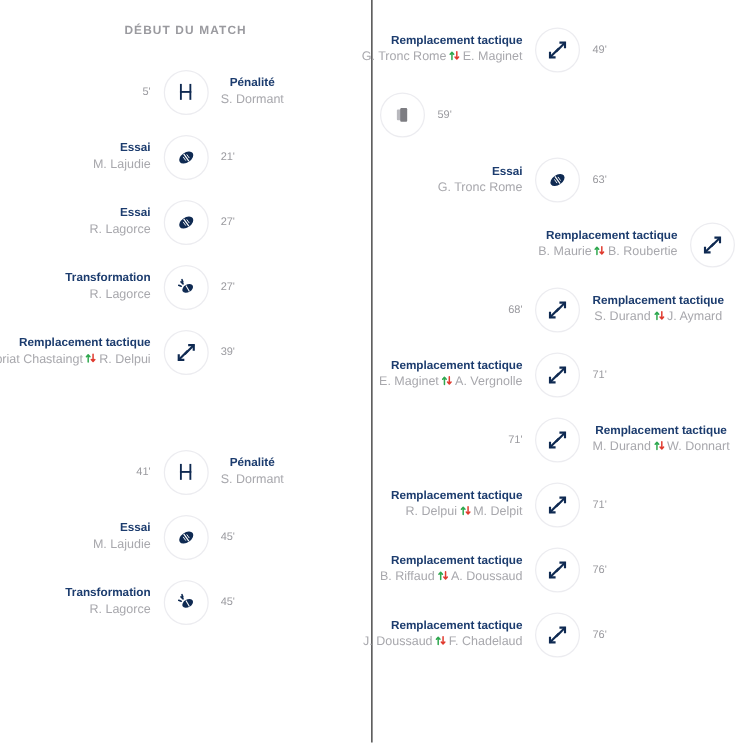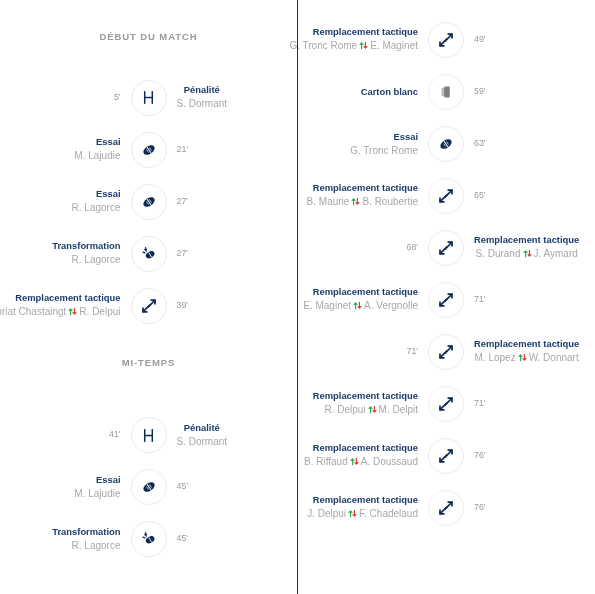--- a/index.html
+++ b/index.html
@@ -22,21 +22,21 @@
   }
   .col-left{padding:0 6px;}
   .col-right{padding:0 6px;border-left:1.4px solid #2b2b2b;}
 
   .section-head{
     text-align:center;
     color:#9a9a9f;
     font-size:9.5px;
     font-weight:700;
     letter-spacing:0.9px;
-    margin:12px;
+    margin:0;
     line-height:1;
   }
   .score{
     text-align:center;
     font-size:17px;
     font-weight:700;
     color:#16161a;
     letter-spacing:1px;
     line-height:1;
   }
@@ -199,21 +199,20 @@
             <path d="M19.4 4.8 L11.2 13.0" stroke="#0f2a52" stroke-width="2.3" stroke-linecap="square"></path>
             <path d="M8.8 19.8 L4.0 19.8 L4.0 15.0" fill="none" stroke="#0f2a52" stroke-width="2.3" stroke-linecap="square"></path>
             <path d="M4.6 19.2 L12.8 11.0" stroke="#0f2a52" stroke-width="2.3" stroke-linecap="square"></path>
           </svg>
         </div>
         <div class="side right">
           <div class="ev-time">39'</div>
         </div>
       </div>
       <div style="height:14px"></div>
-      <div class="section-head">MI-TEMPS</div>
       <div style="height:12px"></div>
       <div style="height:18px"></div>
       <div class="row" style="height:52px">
         <div class="side left">
           <div class="ev-time">41'</div>
         </div>
         <div class="badge">
           <svg width="17" height="17" viewBox="0 0 24 24">
             <rect x="5.6" y="3" width="2.1" height="18" fill="#0f2a52"></rect>
             <rect x="16.3" y="3" width="2.1" height="18" fill="#0f2a52"></rect>
@@ -286,25 +285,20 @@
             <path d="M19.4 4.8 L11.2 13.0" stroke="#0f2a52" stroke-width="2.3" stroke-linecap="square"></path>
             <path d="M8.8 19.8 L4.0 19.8 L4.0 15.0" fill="none" stroke="#0f2a52" stroke-width="2.3" stroke-linecap="square"></path>
             <path d="M4.6 19.2 L12.8 11.0" stroke="#0f2a52" stroke-width="2.3" stroke-linecap="square"></path>
           </svg>
         </div>
         <div class="side right">
           <div class="ev-time">49'</div>
         </div>
       </div>
       <div class="row" style="height:52px">
-        <div class="side left">
-          <div>
-            <div class="ev-title">Carton blanc</div>
-          </div>
-        </div>
         <div class="badge">
           <svg width="18" height="18" viewBox="0 0 24 24">
             <rect x="6.0" y="6.2" width="5.6" height="11.4" rx="1" fill="#b9b9be"></rect>
             <rect x="9.6" y="4.6" width="7.4" height="14.6" rx="1.2" fill="#7d7d82"></rect>
           </svg>
         </div>
         <div class="side right">
           <div class="ev-time">59'</div>
         </div>
       </div>
@@ -339,23 +333,20 @@
           </div>
         </div>
         <div class="badge">
           <svg width="18" height="18" viewBox="0 0 24 24">
             <path d="M15.2 4.2 L20.0 4.2 L20.0 9.0" fill="none" stroke="#0f2a52" stroke-width="2.3" stroke-linecap="square"></path>
             <path d="M19.4 4.8 L11.2 13.0" stroke="#0f2a52" stroke-width="2.3" stroke-linecap="square"></path>
             <path d="M8.8 19.8 L4.0 19.8 L4.0 15.0" fill="none" stroke="#0f2a52" stroke-width="2.3" stroke-linecap="square"></path>
             <path d="M4.6 19.2 L12.8 11.0" stroke="#0f2a52" stroke-width="2.3" stroke-linecap="square"></path>
           </svg>
         </div>
-        <div class="side right">
-          <div class="ev-time">65'</div>
-        </div>
       </div>
       <div class="row" style="height:52px">
         <div class="side left">
           <div class="ev-time">68'</div>
         </div>
         <div class="badge">
           <svg width="18" height="18" viewBox="0 0 24 24">
             <path d="M15.2 4.2 L20.0 4.2 L20.0 9.0" fill="none" stroke="#0f2a52" stroke-width="2.3" stroke-linecap="square"></path>
             <path d="M19.4 4.8 L11.2 13.0" stroke="#0f2a52" stroke-width="2.3" stroke-linecap="square"></path>
             <path d="M8.8 19.8 L4.0 19.8 L4.0 15.0" fill="none" stroke="#0f2a52" stroke-width="2.3" stroke-linecap="square"></path>
@@ -402,21 +393,21 @@
           <svg width="18" height="18" viewBox="0 0 24 24">
             <path d="M15.2 4.2 L20.0 4.2 L20.0 9.0" fill="none" stroke="#0f2a52" stroke-width="2.3" stroke-linecap="square"></path>
             <path d="M19.4 4.8 L11.2 13.0" stroke="#0f2a52" stroke-width="2.3" stroke-linecap="square"></path>
             <path d="M8.8 19.8 L4.0 19.8 L4.0 15.0" fill="none" stroke="#0f2a52" stroke-width="2.3" stroke-linecap="square"></path>
             <path d="M4.6 19.2 L12.8 11.0" stroke="#0f2a52" stroke-width="2.3" stroke-linecap="square"></path>
           </svg>
         </div>
         <div class="side right">
           <div>
             <div class="ev-title">Remplacement tactique</div>
-            <div class="ev-sub"><span>M. Lopez</span><span class="swap"><svg width="9" height="9" viewBox="0 0 12 12">
+            <div class="ev-sub"><span>M. Durand</span><span class="swap"><svg width="9" height="9" viewBox="0 0 12 12">
                   <path d="M3.4 10.2 L3.4 3.0 M1.5 4.6 L3.4 2.5 L5.3 4.6" fill="none" stroke="#2fa84f" stroke-width="1.6" stroke-linecap="round" stroke-linejoin="round"></path>
                   <path d="M8.6 1.8 L8.6 9.0 M6.7 7.4 L8.6 9.5 L10.5 7.4" fill="none" stroke="#e03b2f" stroke-width="1.6" stroke-linecap="round" stroke-linejoin="round"></path>
                 </svg></span><span>W. Donnart</span></div>
           </div>
         </div>
       </div>
       <div class="row" style="height:52px">
         <div class="side left">
           <div>
             <div class="ev-title">Remplacement tactique</div>
@@ -457,21 +448,21 @@
           </svg>
         </div>
         <div class="side right">
           <div class="ev-time">76'</div>
         </div>
       </div>
       <div class="row" style="height:52px">
         <div class="side left">
           <div>
             <div class="ev-title">Remplacement tactique</div>
-            <div class="ev-sub"><span>J. Delpui</span><span class="swap"><svg width="9" height="9" viewBox="0 0 12 12">
+            <div class="ev-sub"><span>J. Doussaud</span><span class="swap"><svg width="9" height="9" viewBox="0 0 12 12">
                   <path d="M3.4 10.2 L3.4 3.0 M1.5 4.6 L3.4 2.5 L5.3 4.6" fill="none" stroke="#2fa84f" stroke-width="1.6" stroke-linecap="round" stroke-linejoin="round"></path>
                   <path d="M8.6 1.8 L8.6 9.0 M6.7 7.4 L8.6 9.5 L10.5 7.4" fill="none" stroke="#e03b2f" stroke-width="1.6" stroke-linecap="round" stroke-linejoin="round"></path>
                 </svg></span><span>F. Chadelaud</span></div>
           </div>
         </div>
         <div class="badge">
           <svg width="18" height="18" viewBox="0 0 24 24">
             <path d="M15.2 4.2 L20.0 4.2 L20.0 9.0" fill="none" stroke="#0f2a52" stroke-width="2.3" stroke-linecap="square"></path>
             <path d="M19.4 4.8 L11.2 13.0" stroke="#0f2a52" stroke-width="2.3" stroke-linecap="square"></path>
             <path d="M8.8 19.8 L4.0 19.8 L4.0 15.0" fill="none" stroke="#0f2a52" stroke-width="2.3" stroke-linecap="square"></path>

